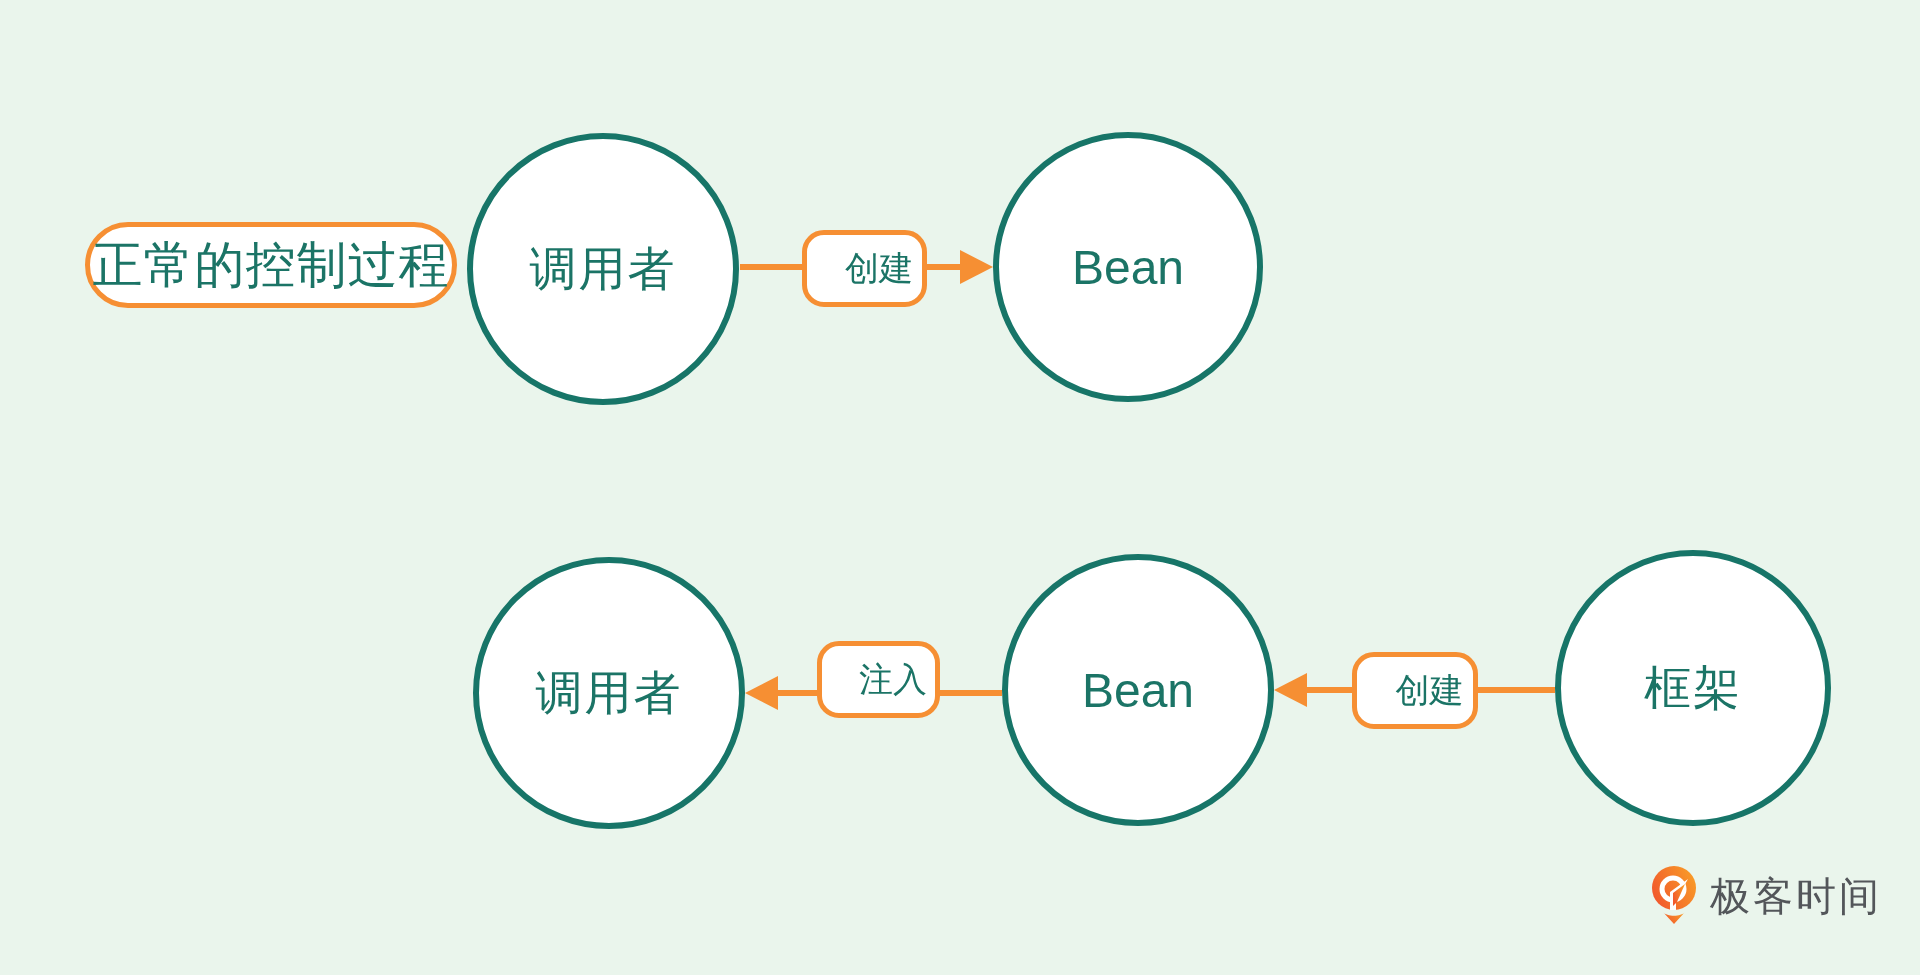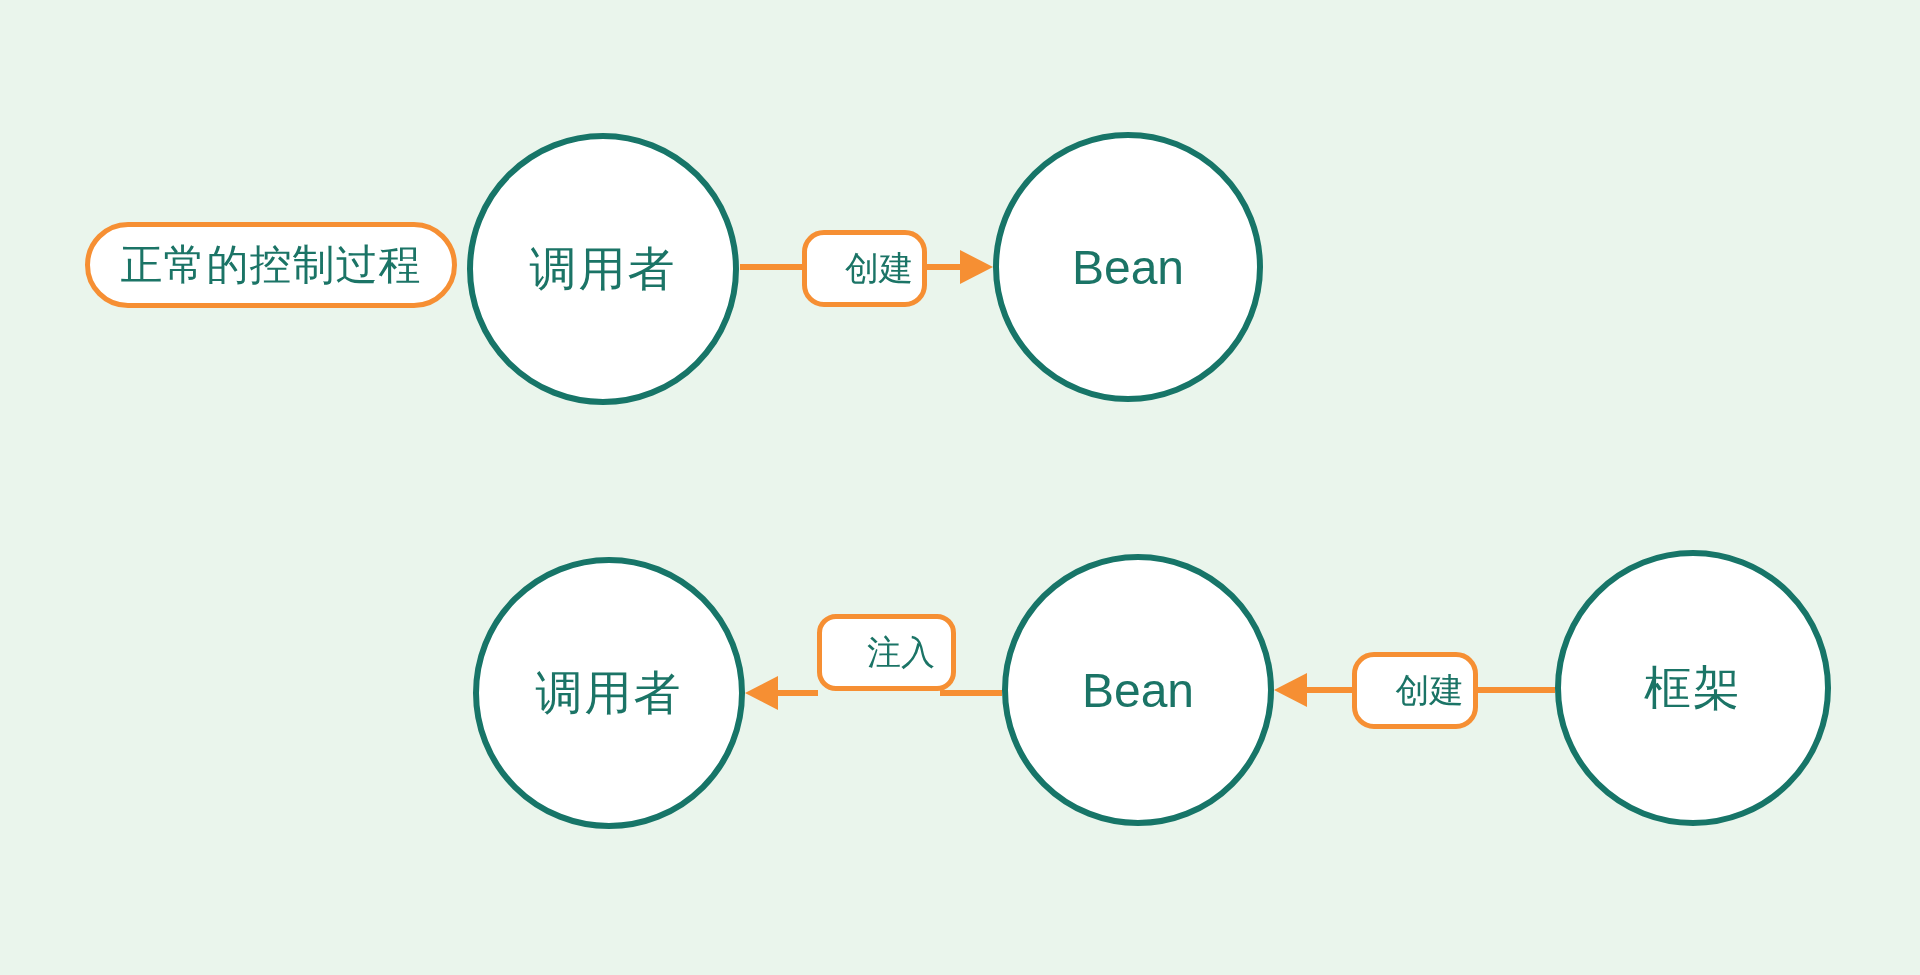--- a/index.html
+++ b/index.html
@@ -22,21 +22,21 @@
     width:1920px;height:975px;
     background:var(--bg);
   }
   .row-label{
     position:absolute;
     display:flex;align-items:center;justify-content:center;
     background:var(--node-fill);
     border:5px solid var(--orange);
     border-radius:44px;
     color:var(--teal-text);
-    font-size:42px;
+    font-size:50px;
     font-weight:500;
     letter-spacing:1px;
     white-space:nowrap;
   }
   .node-circle{
     position:absolute;
     display:flex;align-items:center;justify-content:center;
     background:var(--node-fill);
     border:6px solid var(--teal-stroke);
     border-radius:50%;
@@ -106,30 +106,46 @@
 
   <div class="node-circle latin" style="left:993px;top:132px;width:270px;height:270px;">Bean</div>
 
 
   <div class="node-circle" style="left:473px;top:557px;width:272px;height:272px;">调用者</div>
 
   <div class="arrow-head left" style="left:745px;top:676px;"></div>
 
   <div class="edge-line" style="left:778px;top:690px;width:40px;"></div>
 
-  <div class="edge-box" style="left:817px;top:614px;width:139px;height:77px;border-radius:19px;">注入</div>
+  <div class="edge-box" style="left:817px;top:641px;width:123px;height:77px;">注入</div>
 
   <div class="edge-line" style="left:940px;top:690px;width:62px;"></div>
 
   <div class="node-circle latin" style="left:1002px;top:554px;width:272px;height:272px;">Bean</div>
 
   <div class="arrow-head left" style="left:1274px;top:673px;"></div>
 
   <div class="edge-line" style="left:1307px;top:687px;width:45px;"></div>
 
   <div class="edge-box" style="left:1352px;top:652px;width:126px;height:77px;">创建</div>
 
   <div class="edge-line" style="left:1478px;top:687px;width:77px;"></div>
 
   <div class="node-circle" style="left:1555px;top:550px;width:276px;height:276px;">框架</div>
 
+  <div class="brand">
+    <svg width="50" height="60" viewBox="0 0 50 60">
+      <defs>
+        <linearGradient id="gt-grad" x1="0%" y1="70%" x2="100%" y2="20%">
+          <stop offset="0%" stop-color="#f1572d"></stop>
+          <stop offset="100%" stop-color="#f99d27"></stop>
+        </linearGradient>
+      </defs>
+      <circle cx="24" cy="22" r="22" fill="url(#gt-grad)"></circle>
+      <path d="M13 46 C17 51 31 51 35 46 L24 58 Z" fill="url(#gt-grad)"></path>
+      <circle cx="23" cy="23" r="11" fill="none" stroke="#ffffff" stroke-width="5"></circle>
+      <polygon points="20,44 20,26 38,13 26,34 26,44" fill="#ffffff"></polygon>
+      <polygon points="23,40 23,27 35,18 27,36" fill="url(#gt-grad)"></polygon>
+    </svg>
+    <span class="brand-text">极客时间</span>
+  </div>
 
 </div>
 
 </body></html>

